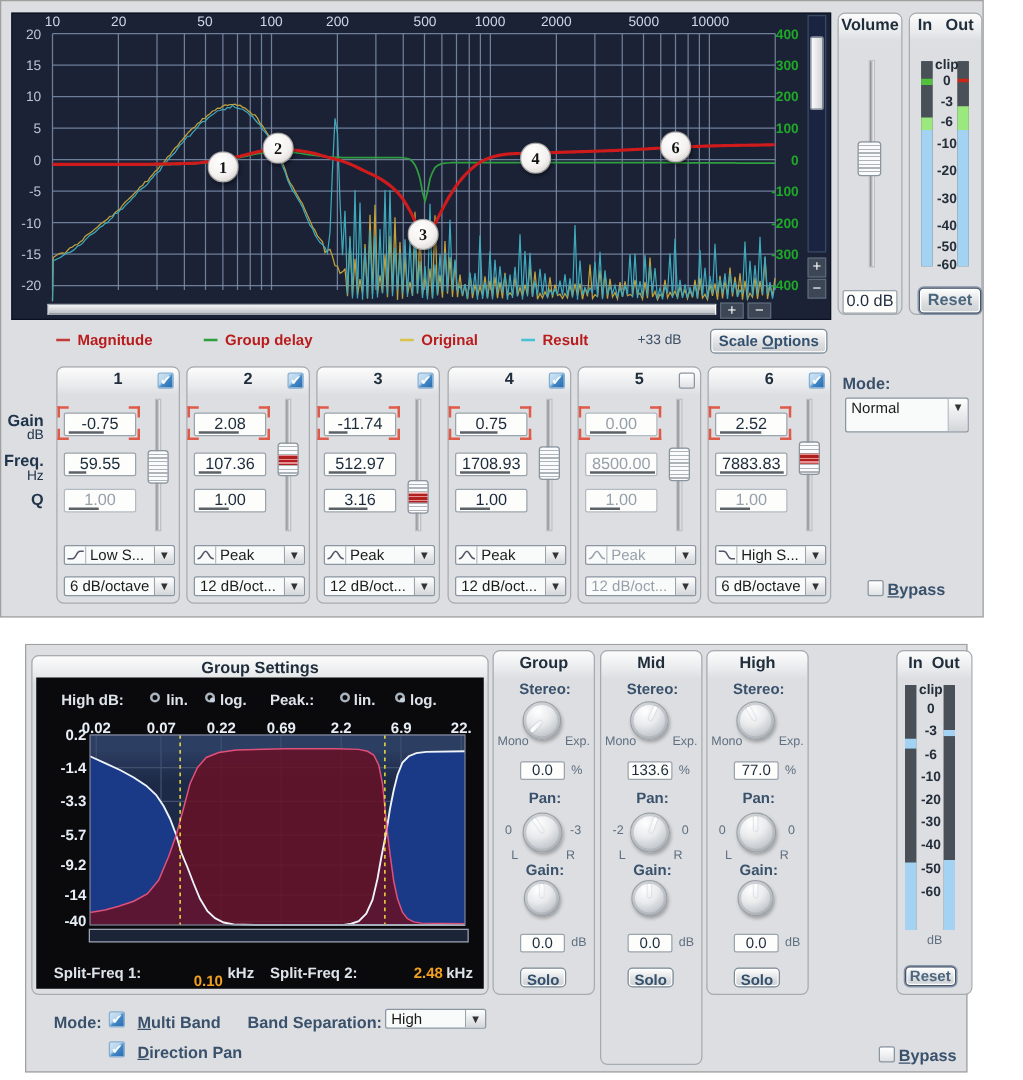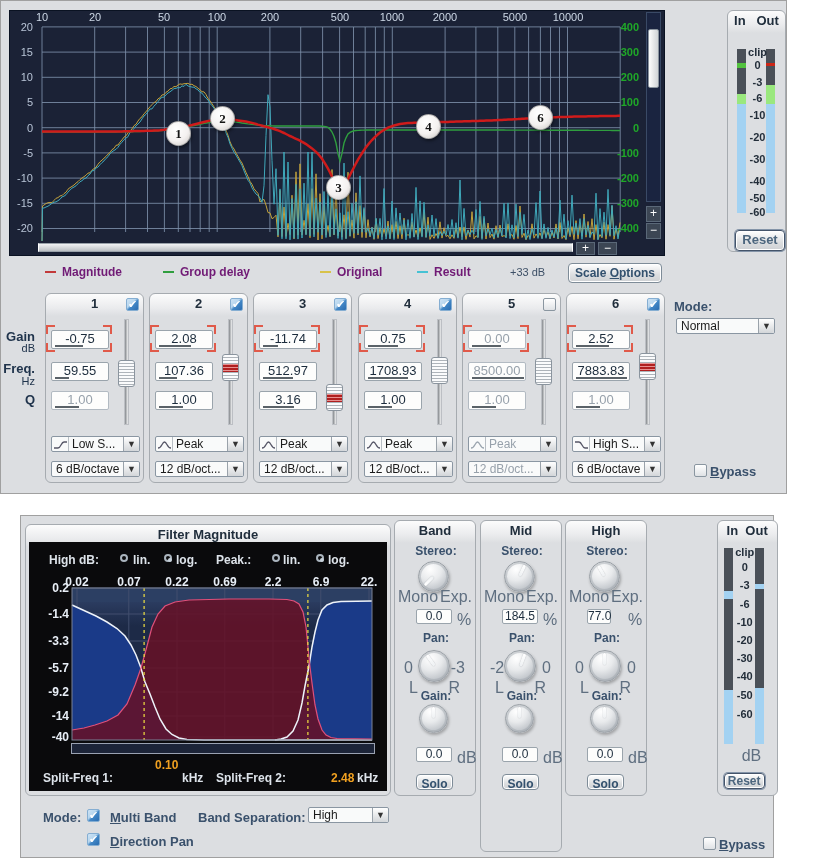--- a/index.html
+++ b/index.html
@@ -6,21 +6,21 @@
 #botpanel{position:absolute;left:20px;top:515px;width:754px;height:343px;background:#dcdee1;box-shadow:inset 0 0 0 1px #a0a0a0}
 #blackbox{position:absolute;left:9px;top:27px;width:358px;height:249px;background:#0a0a0c}
 .grp{position:absolute;border:1px solid #a6abb0;border-radius:6px;background:linear-gradient(#fcfcfc,#eaebed 14px,#dcdee1 22px)}
 .gh{position:relative;width:100%;text-align:center}
 .ghn{font-weight:bold;font-size:13px;color:#202e3c;line-height:17px}
 .ball{position:absolute;width:25px;height:25px;border-radius:50%;border:1px solid rgba(110,110,110,.55);background:radial-gradient(circle at 40% 32%,#ffffff,#f4f1f0 55%,#ddd9d7 80%,#c6c2c0);box-shadow:1px 2px 3px rgba(0,0,0,.4);text-align:center;line-height:24px;font-size:13px;font-weight:bold;font-family:"Liberation Serif",serif;color:#141414;z-index:5}
 .vsb{position:absolute;background:#1a2440;border:1px solid #3a4a66}
 .vth{position:absolute;left:1px;width:11px;background:linear-gradient(90deg,#fdfdfd,#d0d3d6);border:1px solid #8a949e;border-radius:2px}
 .hsb{position:absolute;background:linear-gradient(#f2f3f4,#bcc0c4);border:1px solid #9aa2aa;border-left:1px solid #fff;border-right:1px solid #fff}
 .pm{position:absolute;width:15px;height:16px;background:#3c4654;border:1px solid #5a6878;color:#fff;font-size:12px;text-align:center;line-height:13px}
-.leg{position:absolute;font-size:12px;font-weight:bold;color:#701a75}
+.leg{position:absolute;font-size:12px;font-weight:bold;color:#b91c1c}
 .leg i{display:inline-block;width:11px;height:2px;margin-right:6px;vertical-align:3px}
 .p45{position:absolute;font-size:11px;color:#3d4f66}
 .btn{position:absolute;background:linear-gradient(#ffffff,#dcdee0 60%,#ced1d4);border:1px solid #7e8c98;border-radius:4px;box-shadow:inset 0 0 0 1px #fff;text-align:center;font-weight:bold;color:#33516e;font-size:12px;line-height:18px}
 .btn.rst{border:1px solid #44546a;box-shadow:0 0 0 1px #8494a8,inset 0 0 0 1px #fff;color:#4c667e;font-size:13px;line-height:16px}
 .lab1{position:absolute;text-align:right;font-size:13px;font-weight:bold;color:#20344c}
 .lab2{position:absolute;text-align:right;font-size:11px;color:#20344c}
 .lb{position:absolute;font-size:12px;font-weight:bold;color:#3a516c}
 .vbox{position:absolute;background:#fdfdfc;border:1px solid #9aa4ac;border-radius:2px;font-size:13px;color:#1c2c3c;text-align:center;line-height:16px}
 .vbox.grey{color:#97a1ab;border-color:#b2bac2}
 .ubar{position:absolute;left:3px;bottom:1px;height:2px;background:#5a6268}
@@ -37,21 +37,21 @@
 .sth{position:absolute;width:17px;height:27px;border:1px solid #8a949e;border-radius:3px;background:repeating-linear-gradient(#fafbfc 0 2px,#aeb4ba 2px 3px);z-index:3}
 .thr{position:absolute;left:0;top:9px;width:100%;height:8px;background:repeating-linear-gradient(#e89090 0 1px,#b02020 1px 3px)}
 .dd{position:absolute;background:#f9fafa;border:1px solid #8a96a2;border-radius:2px}
 .dd.grey .ddt{color:#97a1ab}
 .ddt{position:absolute;left:20px;top:0;font-size:12px;color:#1b1b1b;line-height:15px;white-space:nowrap}
 .ddi{position:absolute;left:1px;top:0px;width:16px;height:100%;border-right:1px solid #b8bec4}
 .dda{position:absolute;right:0;top:0;bottom:0;width:16px;background:linear-gradient(#ffffff,#d3d6d9);border-left:1px solid #9aa2aa;border-radius:0 2px 2px 0;color:#333;font-size:9px;text-align:center;line-height:14px}
 .mbar{position:absolute;width:9px;background:#4a5058}
 .mbar i{position:absolute;left:0;width:100%}
 .ml{position:absolute;font-size:11px;font-weight:bold;color:#232e3a;text-align:center}
-.sg{position:absolute;font-size:16px;color:#5f6f80}
+.sg{position:absolute;font-size:10px;color:#5f6f80}
 .knob{position:absolute;border-radius:50%;background:radial-gradient(circle at 38% 25%,#ffffff,#e8eaec 40%,#c6cacf 70%,#a2a8af 95%);border:1px solid #9aa0a6;box-shadow:inset 0 0 0 2px rgba(160,166,172,.45),1px 2px 3px rgba(0,0,0,.28)}
 .knob i{position:absolute;left:0;top:0;width:100%;height:100%}
 .knob i::before{content:"";position:absolute;left:50%;top:8%;width:3px;height:42%;margin-left:-1.5px;border-radius:2px;background:linear-gradient(#ffffff,#eef1f3);box-shadow:0 0 1px rgba(120,128,136,.8)}
 .wl{position:absolute;font-size:12px;font-weight:bold;color:#dde3ea}
 .ol{position:absolute;font-size:12px;font-weight:bold;color:#f0a020}
 .radio{position:absolute;width:8px;height:8px;border-radius:50%;background:#0a0a0c;border:2px solid #aab4be}
 .radio.on::after{content:"";position:absolute;left:2px;top:2px;width:4px;height:4px;border-radius:50%;background:#c8d2dc}
 .bsb{position:absolute;background:#1c2438;border:1px solid #9aa2b2}
 u{text-decoration:underline}
 </style></head>
@@ -318,26 +318,32 @@
         <b class="c3"></b>
         <b class="c4"></b>
       </div>
       <div class="focus" style="left:567px;top:325px;width:66px;height:27px">
         <b class="c1"></b>
         <b class="c2"></b>
         <b class="c3"></b>
         <b class="c4"></b>
       </div>
       <div class="lb" style="left:674px;top:299px;font-size:13px">Mode:</div>
-      <div class="dd" style="left:676px;top:318px;width:99px;height:16px">
+      <div class="dd" style="left:676px;top:318px;width:99px;height:28px">
         <span class="ddt" style="left:4px;font-size:12px">Normal</span>
         <span class="dda">▼</span>
       </div>
       <div class="cb" style="left:694px;top:464px"></div>
       <div class="lb" style="left:710px;top:464px;font-size:13px"><u>B</u>ypass</div>
+      <div class="grp" style="left:670px;top:10px;width:52px;height:242px">
+        <div class="gh" style="height:17px"><span class="ghn">Volume</span></div>
+        <div class="trk" style="left:25px;top:38px;height:164px"></div>
+        <div class="sth" style="left:15px;top:102px;width:19px;height:28px"></div>
+        <div class="vbox" style="left:3px;top:221px;width:44px;height:19px;text-align:center">0.0 dB</div>
+      </div>
       <div class="grp" style="left:727px;top:10px;width:59px;height:242px">
         <div class="gh" style="height:17px"><span class="ghn">In&nbsp;&nbsp;&nbsp;Out</span></div>
         <div class="mbar" style="left:9px;top:38px;height:164px">
           <i style="top:0;height:14px;background:#4a5058"></i>
           <i style="top:14px;height:5px;background:#52c23e"></i>
           <i style="top:19px;height:26px;background:#4a5058"></i>
           <i style="top:45px;height:10px;background:#9ae87e"></i>
           <i style="top:55px;height:109px;background:#a3d2f2"></i>
         </div>
         <div class="mbar" style="left:38px;top:38px;height:164px">
@@ -355,21 +361,21 @@
         <span class="ml" style="left:19px;top:120px;width:21px">-20</span>
         <span class="ml" style="left:19px;top:142px;width:21px">-30</span>
         <span class="ml" style="left:19px;top:164px;width:21px">-40</span>
         <span class="ml" style="left:19px;top:181px;width:21px">-50</span>
         <span class="ml" style="left:19px;top:195px;width:21px">-60</span>
         <div class="btn rst" style="left:7px;top:219px;width:50px;height:21px;line-height:18px">Reset</div>
       </div>
     </div>
     <div id="botpanel">
       <div class="grp" style="left:5px;top:9px;width:366px;height:272px">
-        <div class="gh" style="height:17px"><span class="ghn" style="font-size:13px">Filter Magnitude</span></div>
+        <div class="gh" style="height:17px"><span class="ghn" style="font-size:13px">Group Settings</span></div>
       </div>
       <div id="blackbox">
         <svg width="358" height="249" style="position:absolute;left:0;top:0">
 <defs>
             <linearGradient id="gbg" x1="0" y1="0" x2="0" y2="1">
               <stop offset="0" stop-color="#33466e"></stop>
               <stop offset="0.25" stop-color="#1d2a47"></stop>
             </linearGradient>
           </defs>
 <defs>
@@ -425,38 +431,38 @@
         <span class="wl" style="left:104px;top:11px">lin.</span>
         <span class="radio on" style="left:135px;top:12px"></span>
         <span class="wl" style="left:147px;top:11px">log.</span>
         <span class="wl" style="left:187px;top:11px">Peak.:</span>
         <span class="radio" style="left:243px;top:12px"></span>
         <span class="wl" style="left:254px;top:11px">lin.</span>
         <span class="radio on" style="left:287px;top:12px"></span>
         <span class="wl" style="left:299px;top:11px">log.</span>
         <div class="bsb" style="left:42px;top:201px;width:304px;height:11px"></div>
         <span class="wl" style="left:14px;top:229px">Split-Freq 1:</span>
-        <span class="ol" style="left:126px;top:216px">0.10</span>
+        <span class="ol" style="left:126px;top:236px">0.10</span>
         <span class="wl" style="left:153px;top:229px">kHz</span>
         <span class="wl" style="left:187px;top:229px">Split-Freq 2:</span>
         <span class="ol" style="left:302px;top:229px">2.48</span>
         <span class="wl" style="left:328px;top:229px">kHz</span>
       </div>
       <div class="lb" style="left:23px;top:295px;font-size:13px">Mode:</div>
       <div class="cb on" style="left:67px;top:294px"></div>
       <div class="lb" style="left:90px;top:295px;font-size:13px"><u>M</u>ulti Band</div>
       <div class="lb" style="left:178px;top:295px;font-size:13px">Band Separation:</div>
       <div class="dd" style="left:288px;top:292px;width:81px;height:16px">
         <span class="ddt" style="left:4px;font-size:12px">High</span>
         <span class="dda">▼</span>
       </div>
       <div class="cb on" style="left:67px;top:318px"></div>
       <div class="lb" style="left:90px;top:319px;font-size:13px"><u>D</u>irection Pan</div>
       <div class="grp" style="left:374px;top:5px;width:82px;height:276px">
-        <div class="gh" style="height:17px"><span class="ghn" style="font-size:13px">Band</span></div>
+        <div class="gh" style="height:17px"><span class="ghn" style="font-size:13px">Group</span></div>
         <div class="lb" style="left:0;top:23px;width:82px;text-align:center">Stereo:</div>
         <div class="knob" style="left:23.0px;top:39.5px;width:31.0px;height:31.0px">
           <i style="transform:rotate(-135deg)"></i>
         </div>
         <span class="sg" style="left:3px;top:67px">Mono</span>
         <span class="sg" style="right:3px;top:67px">Exp.</span>
         <div class="vbox" style="left:21px;top:88px;width:36px;height:15px;line-height:13px;font-size:12px;text-align:center">0.0</div>
         <span class="sg" style="left:62px;top:90px">%</span>
         <div class="lb" style="left:0;top:110px;width:82px;text-align:center">Pan:</div>
         <div class="knob" style="left:22.5px;top:128.5px;width:32px;height:32px">
@@ -475,21 +481,21 @@
         <div class="btn" style="left:21px;top:253px;width:37px;height:16px">Solo</div>
       </div>
       <div class="grp" style="left:460px;top:5px;width:82px;height:332px">
         <div class="gh" style="height:17px"><span class="ghn" style="font-size:13px">Mid</span></div>
         <div class="lb" style="left:0;top:23px;width:82px;text-align:center">Stereo:</div>
         <div class="knob" style="left:23.0px;top:39.5px;width:31.0px;height:31.0px">
           <i style="transform:rotate(25deg)"></i>
         </div>
         <span class="sg" style="left:3px;top:67px">Mono</span>
         <span class="sg" style="right:3px;top:67px">Exp.</span>
-        <div class="vbox" style="left:21px;top:88px;width:36px;height:15px;line-height:13px;font-size:12px;text-align:center">184.5</div>
+        <div class="vbox" style="left:21px;top:88px;width:36px;height:15px;line-height:13px;font-size:12px;text-align:center">133.6</div>
         <span class="sg" style="left:62px;top:90px">%</span>
         <div class="lb" style="left:0;top:110px;width:82px;text-align:center">Pan:</div>
         <div class="knob" style="left:22.5px;top:128.5px;width:32px;height:32px">
           <i style="transform:rotate(20deg)"></i>
         </div>
         <span class="sg" style="left:9px;top:138px">-2</span>
         <span class="sg" style="right:10px;top:138px">0</span>
         <span class="sg" style="left:14px;top:158px">L</span>
         <span class="sg" style="right:15px;top:158px">R</span>
         <div class="lb" style="left:0;top:168px;width:82px;text-align:center">Gain:</div>
@@ -501,21 +507,21 @@
         <div class="btn" style="left:21px;top:253px;width:37px;height:16px">Solo</div>
       </div>
       <div class="grp" style="left:545px;top:5px;width:82px;height:276px">
         <div class="gh" style="height:17px"><span class="ghn" style="font-size:13px">High</span></div>
         <div class="lb" style="left:0;top:23px;width:82px;text-align:center">Stereo:</div>
         <div class="knob" style="left:23.0px;top:39.5px;width:31.0px;height:31.0px">
           <i style="transform:rotate(-30deg)"></i>
         </div>
         <span class="sg" style="left:3px;top:67px">Mono</span>
         <span class="sg" style="right:3px;top:67px">Exp.</span>
-        <div class="vbox" style="left:21px;top:88px;width:24px;height:15px;line-height:13px;font-size:12px;">77.0</div>
+        <div class="vbox" style="left:21px;top:88px;width:36px;height:15px;line-height:13px;font-size:12px;">77.0</div>
         <span class="sg" style="left:62px;top:90px">%</span>
         <div class="lb" style="left:0;top:110px;width:82px;text-align:center">Pan:</div>
         <div class="knob" style="left:22.5px;top:128.5px;width:32px;height:32px">
           <i style="transform:rotate(0deg)"></i>
         </div>
         <span class="sg" style="left:9px;top:138px">0</span>
         <span class="sg" style="right:10px;top:138px">0</span>
         <span class="sg" style="left:14px;top:158px">L</span>
         <span class="sg" style="right:15px;top:158px">R</span>
         <div class="lb" style="left:0;top:168px;width:82px;text-align:center">Gain:</div>

